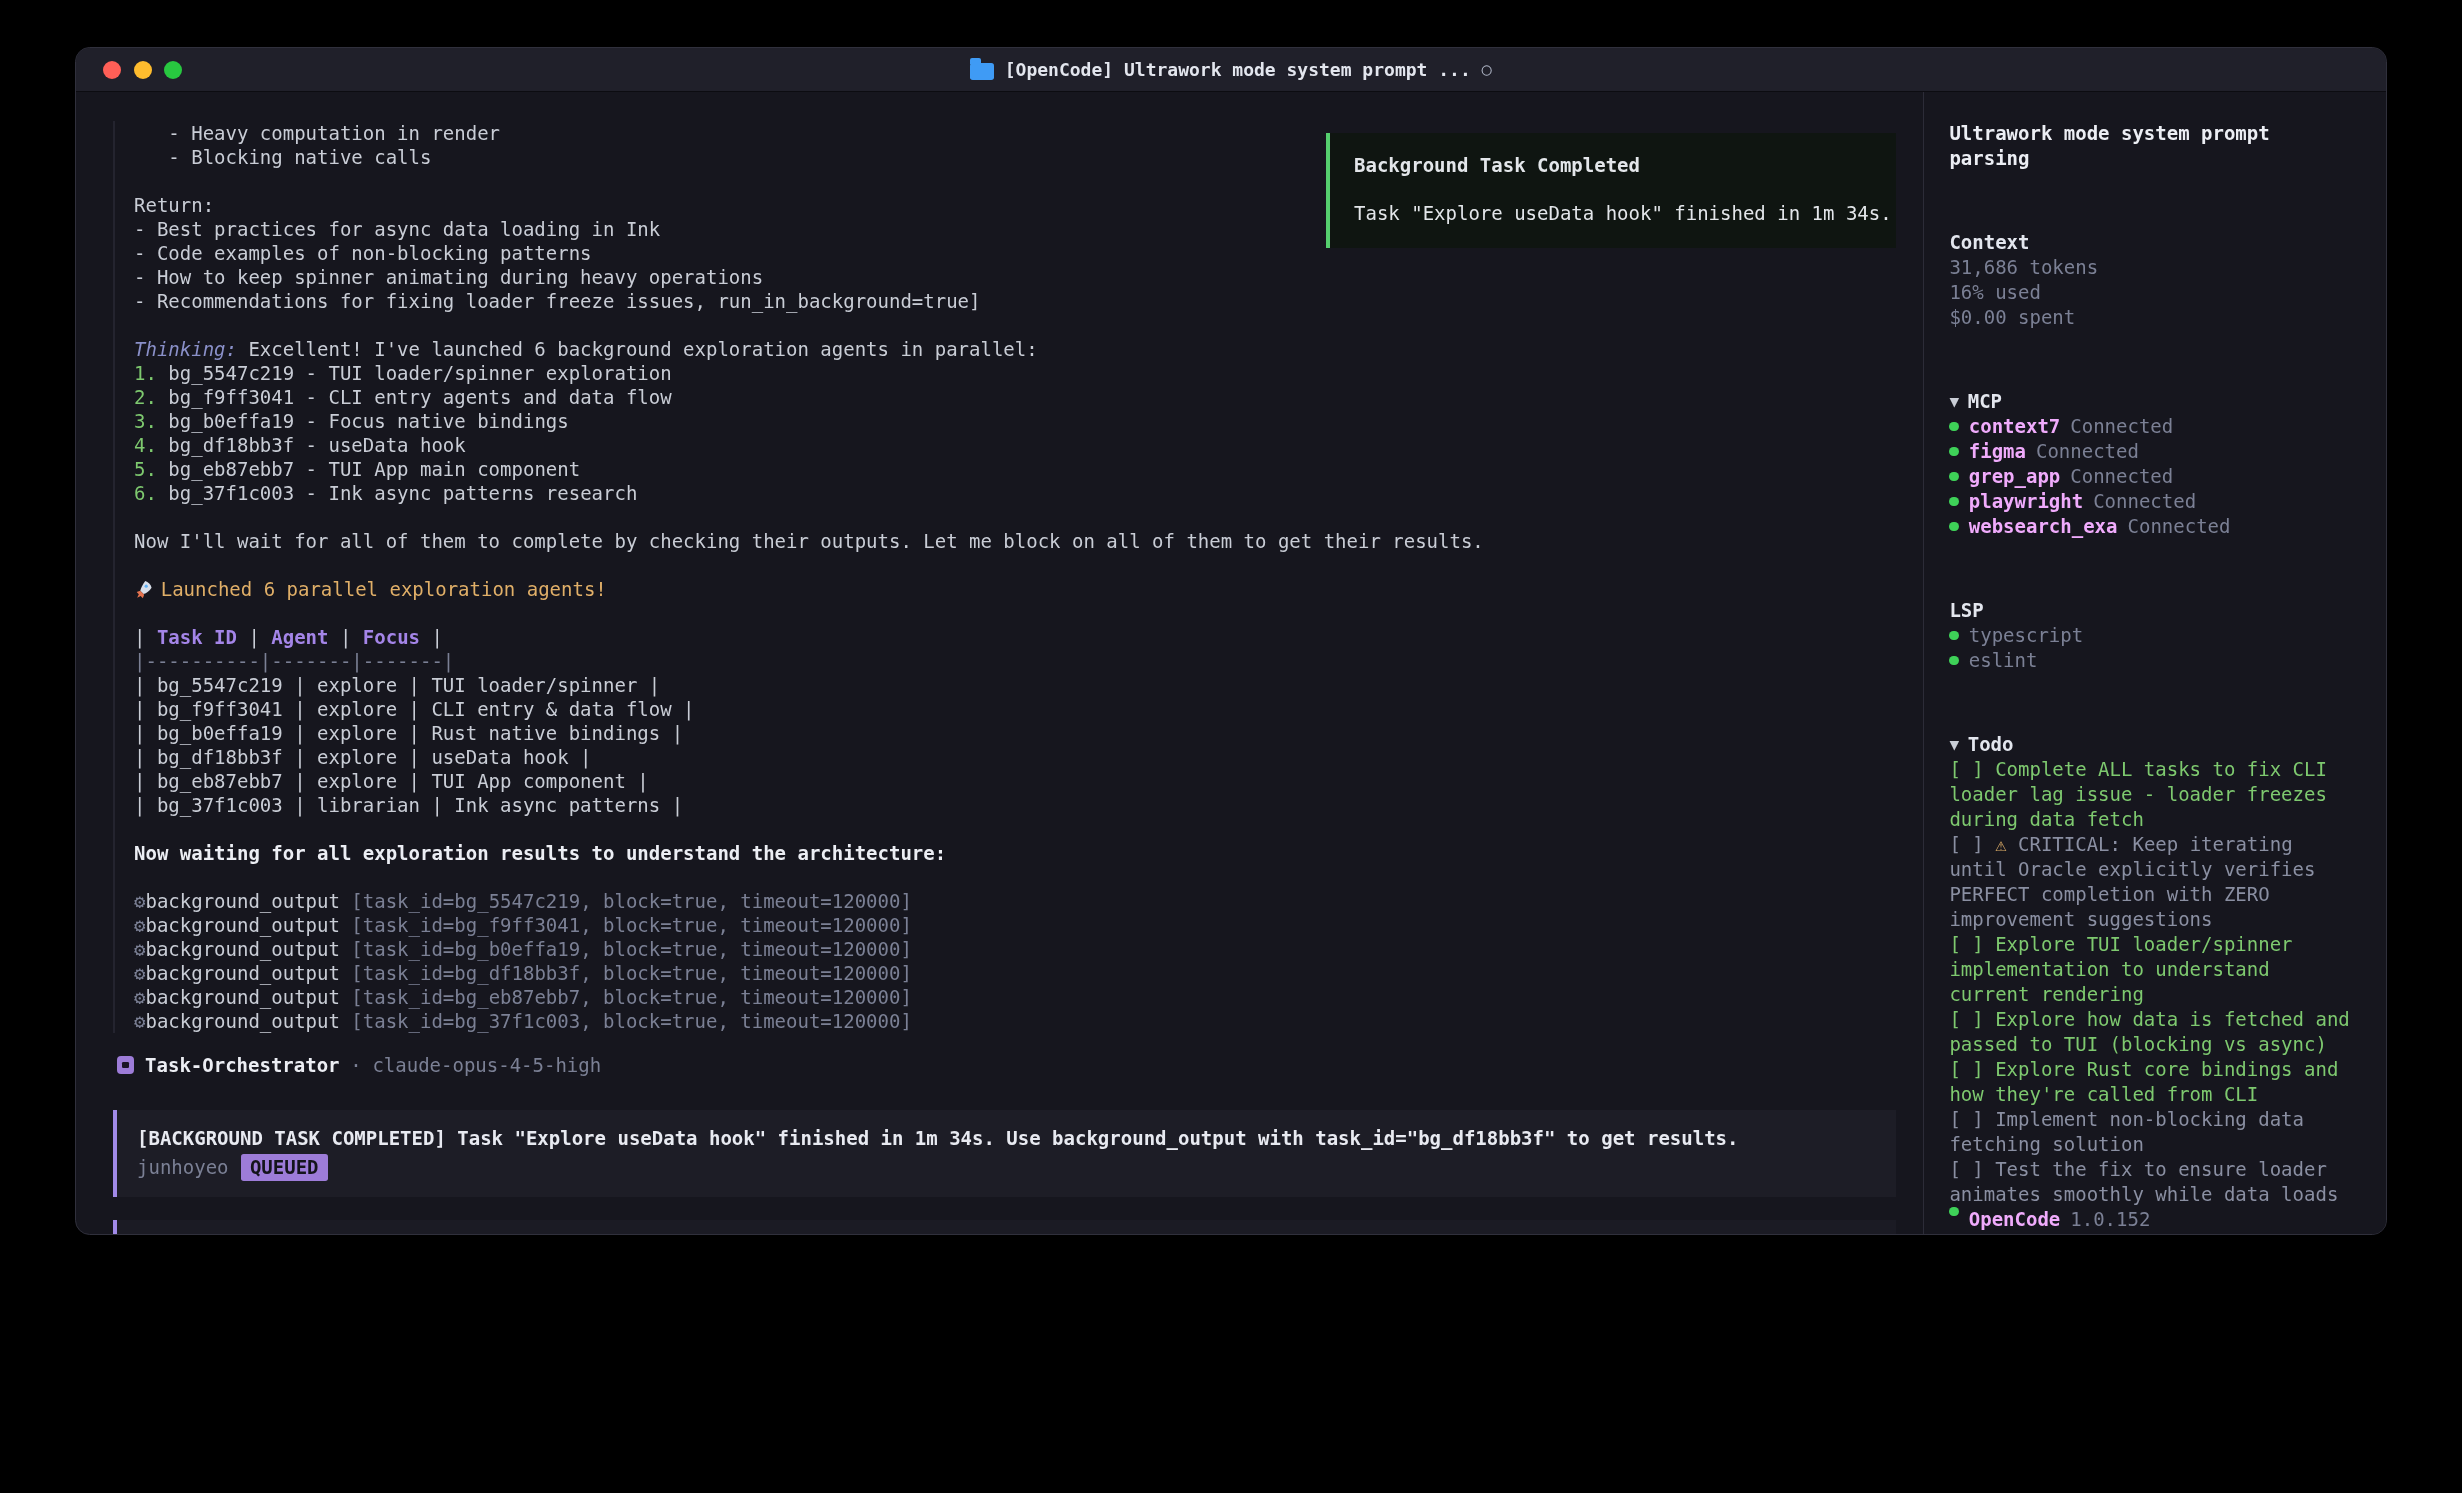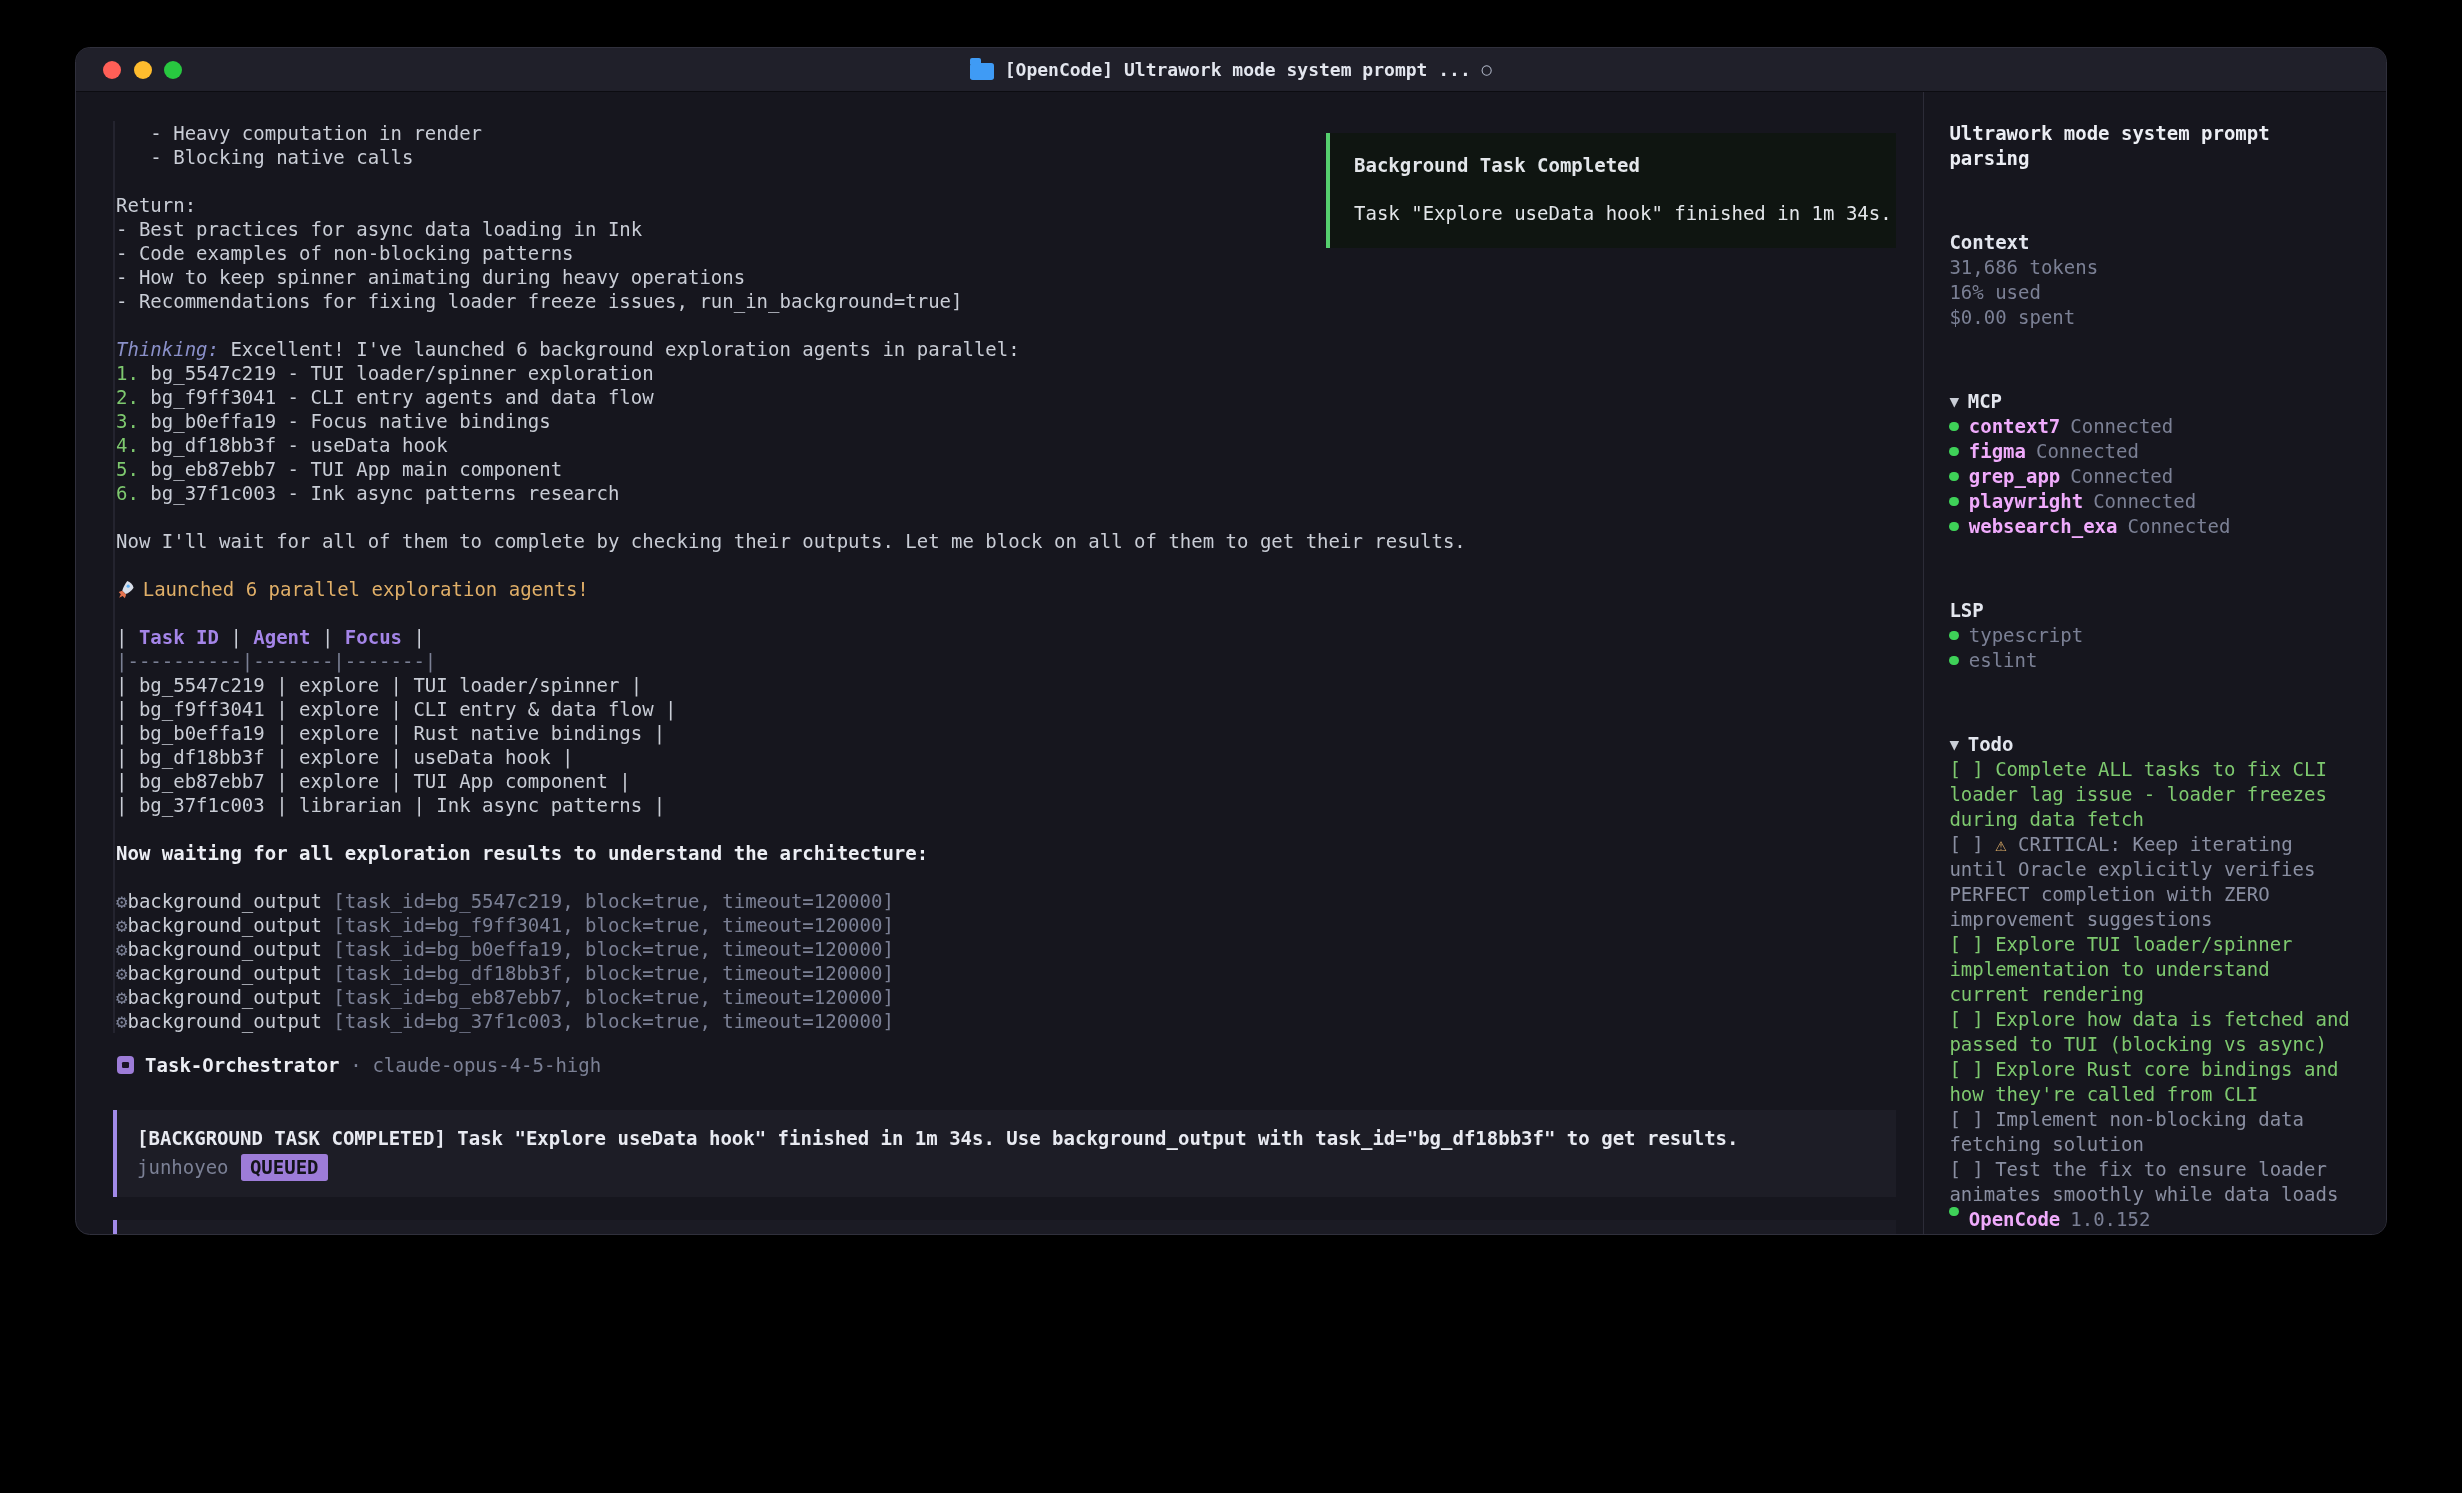--- a/index.html
+++ b/index.html
@@ -37,21 +37,21 @@
   .green { color:#7ec96f; }
   .yellow { color:#e0af68; }
   .warn { color:#e0af68; }
   .bold { color:#eceef4; font-weight:700; }
   .th { color:#a485e8; font-weight:700; }
   .thinking { color:#8a90c9; font-style:italic; }
   .purple { color:#9d7cd8; }
   .white { color:#eceef4; }
   .b { font-weight:700; }
 
-  .assistant { border-left:2px solid #24242f; padding-left:1px; }
+  .assistant { border-left:2px solid #24242f; padding-left:19px; }
 
   .rocket-wrap svg { vertical-align:-3.3px; margin-right:6.7px; }
 
   .agent-header { margin-top:20px; display:flex; align-items:center; gap:10.7px; padding-left:4px; }
   .agent-chip { position:relative; width:17.4px; height:17.4px; border-radius:4px; background:#9d7cd8; flex:none; }
   .agent-chip::after { content:""; position:absolute; inset:5.4px; background:#1b1526; border-radius:1.3px; }
   .agent-name { color:#eceef4; font-weight:700; }
 
   .msg-block {
     margin-top:33px; margin-right:2.7px; background:#1d1d26; border-left:4.7px solid #a violet;

